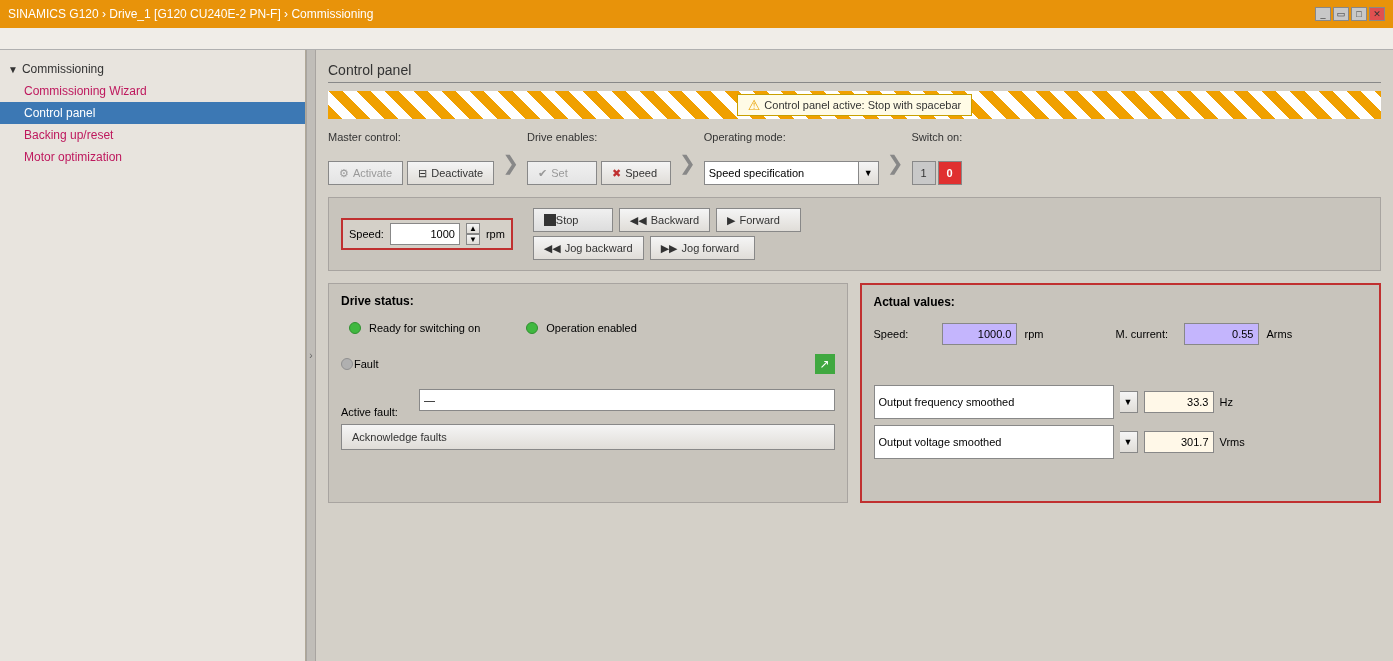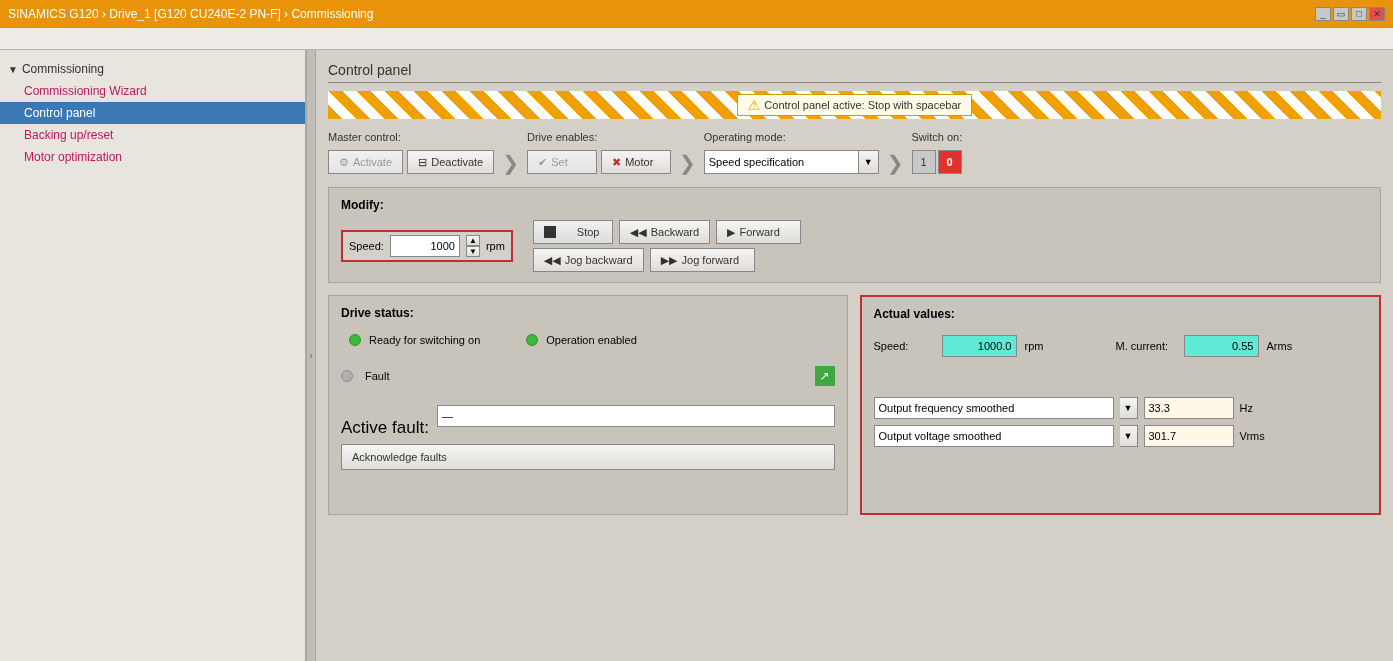--- a/index.html
+++ b/index.html
@@ -133,21 +133,21 @@
     }
     .control-section {
       display: flex;
       flex-direction: column;
       gap: 4px;
       padding-right: 0;
     }
     .control-label {
       font-size: 11px;
       color: #333;
-      margin-bottom: 3px;
+      margin-bottom: 14px;
     }
 
     
     .arrow-sep {
       display: flex;
       align-items: center;
       padding: 20px 8px 0 8px;
       font-size: 20px;
       color: #888;
     }
@@ -261,21 +261,21 @@
       font-size: 8px; line-height: 1;
     }
     .speed-unit { font-size: 11px; }
 
     
     .motion-btns { display: flex; flex-direction: column; gap: 4px; }
     .motion-row { display: flex; gap: 6px; }
     .btn-stop {
       background: linear-gradient(to bottom, #f0f0f0, #ddd);
       min-width: 80px;
-      display: flex; align-items: center; gap: 21px;
+      display: flex; align-items: center; gap: 0;
     }
     .stop-icon { width: 12px; height: 12px; background: #333; display: inline-block; }
     .btn-backward { min-width: 90px; }
     .btn-forward { min-width: 85px; }
     .btn-jog-bwd { min-width: 110px; }
     .btn-jog-fwd { min-width: 105px; }
 
     
     .status-section {
       display: flex;
@@ -327,21 +327,21 @@
     
     .fault-area {
       margin-top: 20px;
     }
     .fault-row {
       display: flex;
       align-items: center;
       gap: 8px;
       margin-bottom: 6px;
     }
-    .fault-label { font-size: 17px; min-width: 70px; margin-top: 24px; }
+    .fault-label { font-size: 11px; min-width: 70px; margin-top: 24px; }
     .fault-input {
       flex: 1;
       height: 22px;
       border: 1px solid #888;
       background: white;
       font-size: 11px;
       padding: 0 4px;
     }
     .fault-link-icon {
       width: 20px; height: 20px;
@@ -362,61 +362,61 @@
       display: flex;
       align-items: center;
       gap: 8px;
       margin-bottom: 8px;
     }
     .actual-label { font-size: 11px; min-width: 60px; }
     .actual-value {
       width: 75px;
       height: 22px;
       border: 1px solid #888;
-      background: #5eead4;
+      background: #c4b5fd;
       font-size: 11px;
       padding: 0 4px;
       text-align: right;
       display: flex; align-items: center; justify-content: flex-end;
     }
     .actual-unit { font-size: 11px; min-width: 35px; }
 
     
     .dropdown-row {
       display: flex;
       align-items: center;
       gap: 6px;
       margin-bottom: 6px;
     }
     .dropdown-select {
       width: 240px;
-      height: 22px;
+      height: 34px;
       border: 1px solid #888;
       background: white;
       font-size: 11px;
       padding: 0 4px;
       display: flex; align-items: center; justify-content: space-between;
     }
     .dropdown-arrow {
       width: 18px; height: 22px;
       border: 1px solid #888;
       border-left: none;
       background: linear-gradient(to bottom, #f5f5f5, #e0ddd8);
       display: flex; align-items: center; justify-content: center;
       font-size: 9px; cursor: pointer;
     }
     .dropdown-value {
-      width: 90px;
+      width: 70px;
       height: 22px;
       border: 1px solid #888;
       background: #fff8e8;
       font-size: 11px;
       text-align: right;
       padding: 8px 4px;
-      display: flex; align-items: center; justify-content: flex-start;
+      display: flex; align-items: center; justify-content: flex-end;
     }
     .dropdown-unit { font-size: 11px; min-width: 30px; }
 
     
     .collapse-handle {
       width: 10px;
       background: #c0bdb8;
       border-left: 1px solid #a8a4a0;
       border-right: 1px solid #a8a4a0;
       display: flex;
@@ -502,21 +502,21 @@
 
         <div class="control-section">
           <div class="control-label">Drive enables:</div>
           <div style="display:flex; gap:4px;">
             <button class="btn disabled" disabled="">
               <span>✔</span>
               <span>Set</span>
             </button>
             <button class="btn">
               <span style="color:#c03030;">✖</span>
-              <span>Motor</span>
+              <span>Speed</span>
             </button>
           </div>
         </div>
 
         <div class="arrow-sep">❯</div>
 
         <div class="control-section">
           <div class="control-label">Operating mode:</div>
           <div class="op-mode-select">
             <input type="text" class="op-mode-input" value="Speed specification" readonly="" style="">
@@ -533,21 +533,20 @@
               <span>1</span>
             </div>
             <div class="switch-btn-0">
               <span>0</span>
             </div>
           </div>
         </div>
       </div>
 
       <div class="modify-section">
-        <div class="modify-title">Modify:</div>
         <div class="modify-row">
 
           <div class="speed-control">
             <span class="speed-label">Speed:</span>
             <input type="text" class="speed-input" value="1000" style="">
             <div class="speed-spinner">
               <div class="spinner-btn">▲</div>
               <div class="spinner-btn">▼</div>
             </div>
             <span class="speed-unit">rpm</span>
@@ -588,21 +587,21 @@
           <div class="section-title">Drive status:</div>
           <div class="status-row">
             <div class="status-dot"></div>
             <span class="status-text">Ready for switching on</span>
             <div style="width:30px;"></div>
             <div class="status-dot"></div>
             <span class="status-text">Operation enabled</span>
           </div>
 
           <div class="fault-area">
-            <div style="display:flex; align-items:center; gap:12px; margin-bottom:8px;">
+            <div style="display:flex; align-items:center; gap:1px; margin-bottom:8px;">
               <div class="status-dot gray"></div>
               <span class="status-text">Fault</span>
               <div style="flex:1;"></div>
               <div class="fault-link-icon">
                 <span>↗</span>
               </div>
             </div>
             <div class="fault-row">
               <span class="fault-label">Active fault:</span>
               <input type="text" class="fault-input" readonly="" value="—" style="">

